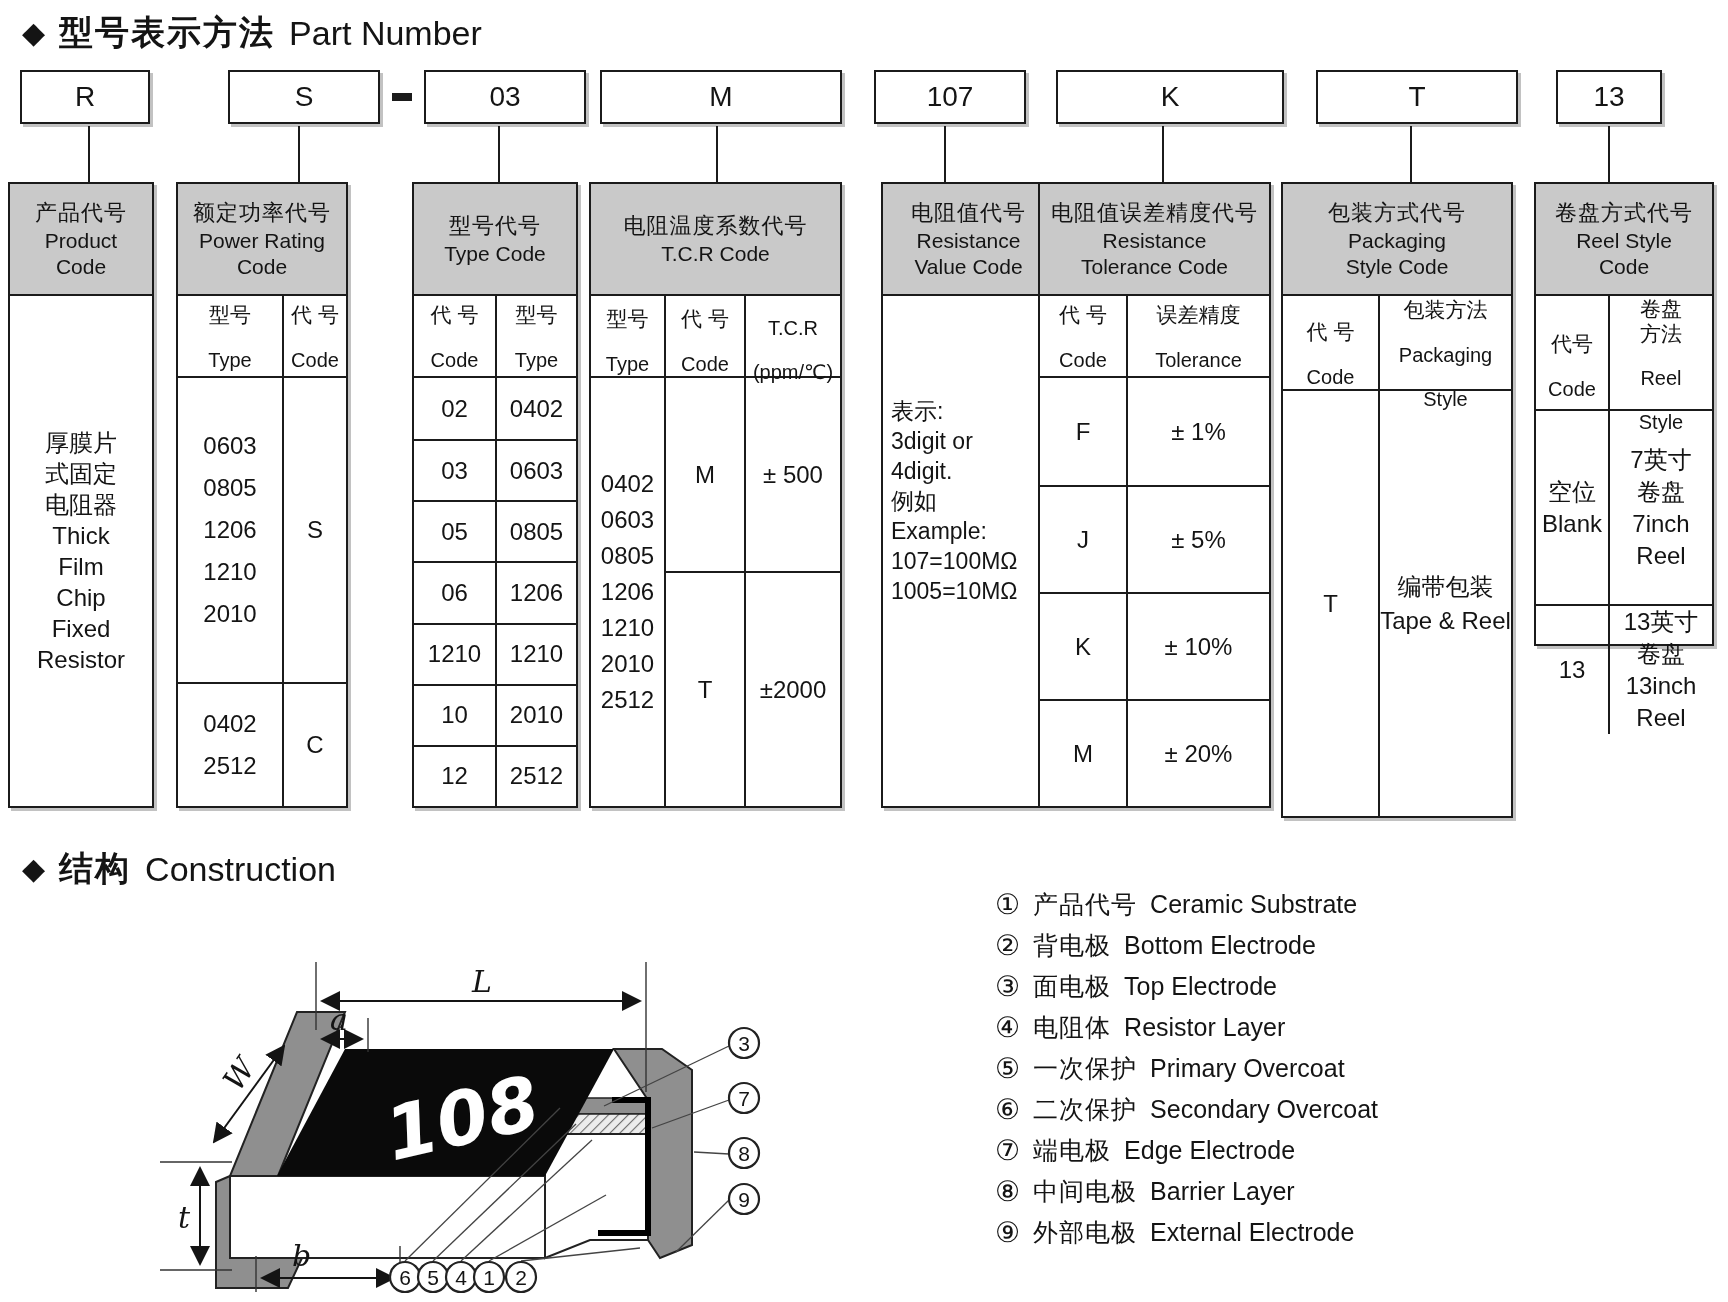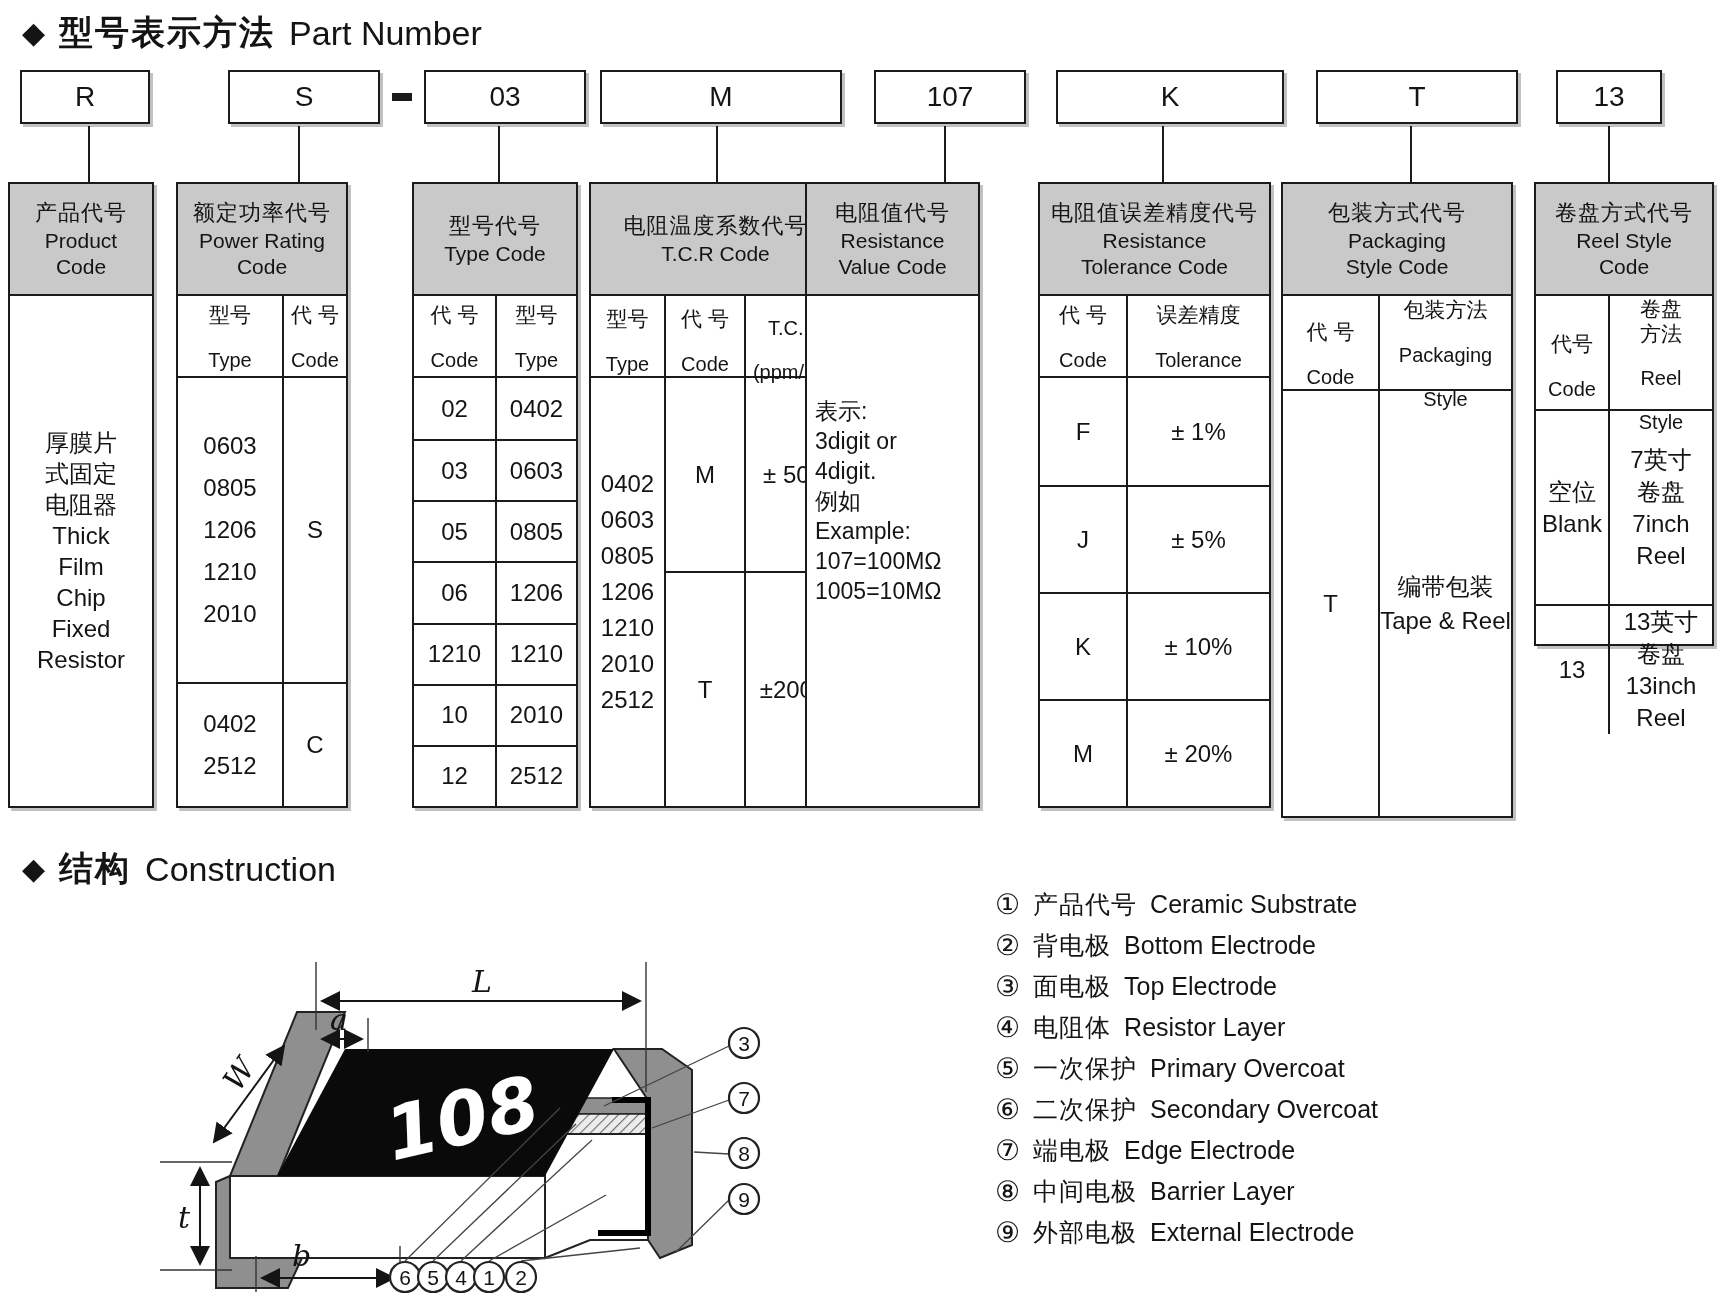--- a/index.html
+++ b/index.html
@@ -248,21 +248,21 @@
         </div>
       <div class="cell bl bt">
           <span>T</span>
         </div>
       <div class="cell bl bt">
           <span>±2000</span>
         </div>
     </div>
   </div>
 
-  <div class="col" style="left:805px;width:175px;height:626px">
+  <div class="col" style="left:881px;width:175px;height:626px">
     <div class="ghead">
       <span class="zh">电阻值代号</span>
       <span class="en">Resistance</span>
       <span class="en">Value Code</span>
     </div>
     <div class="rv-block">
       <span class="v">表示:</span>
       <span class="v">3digit or</span>
       <span class="v">4digit.</span>
       <span class="v">例如</span>

